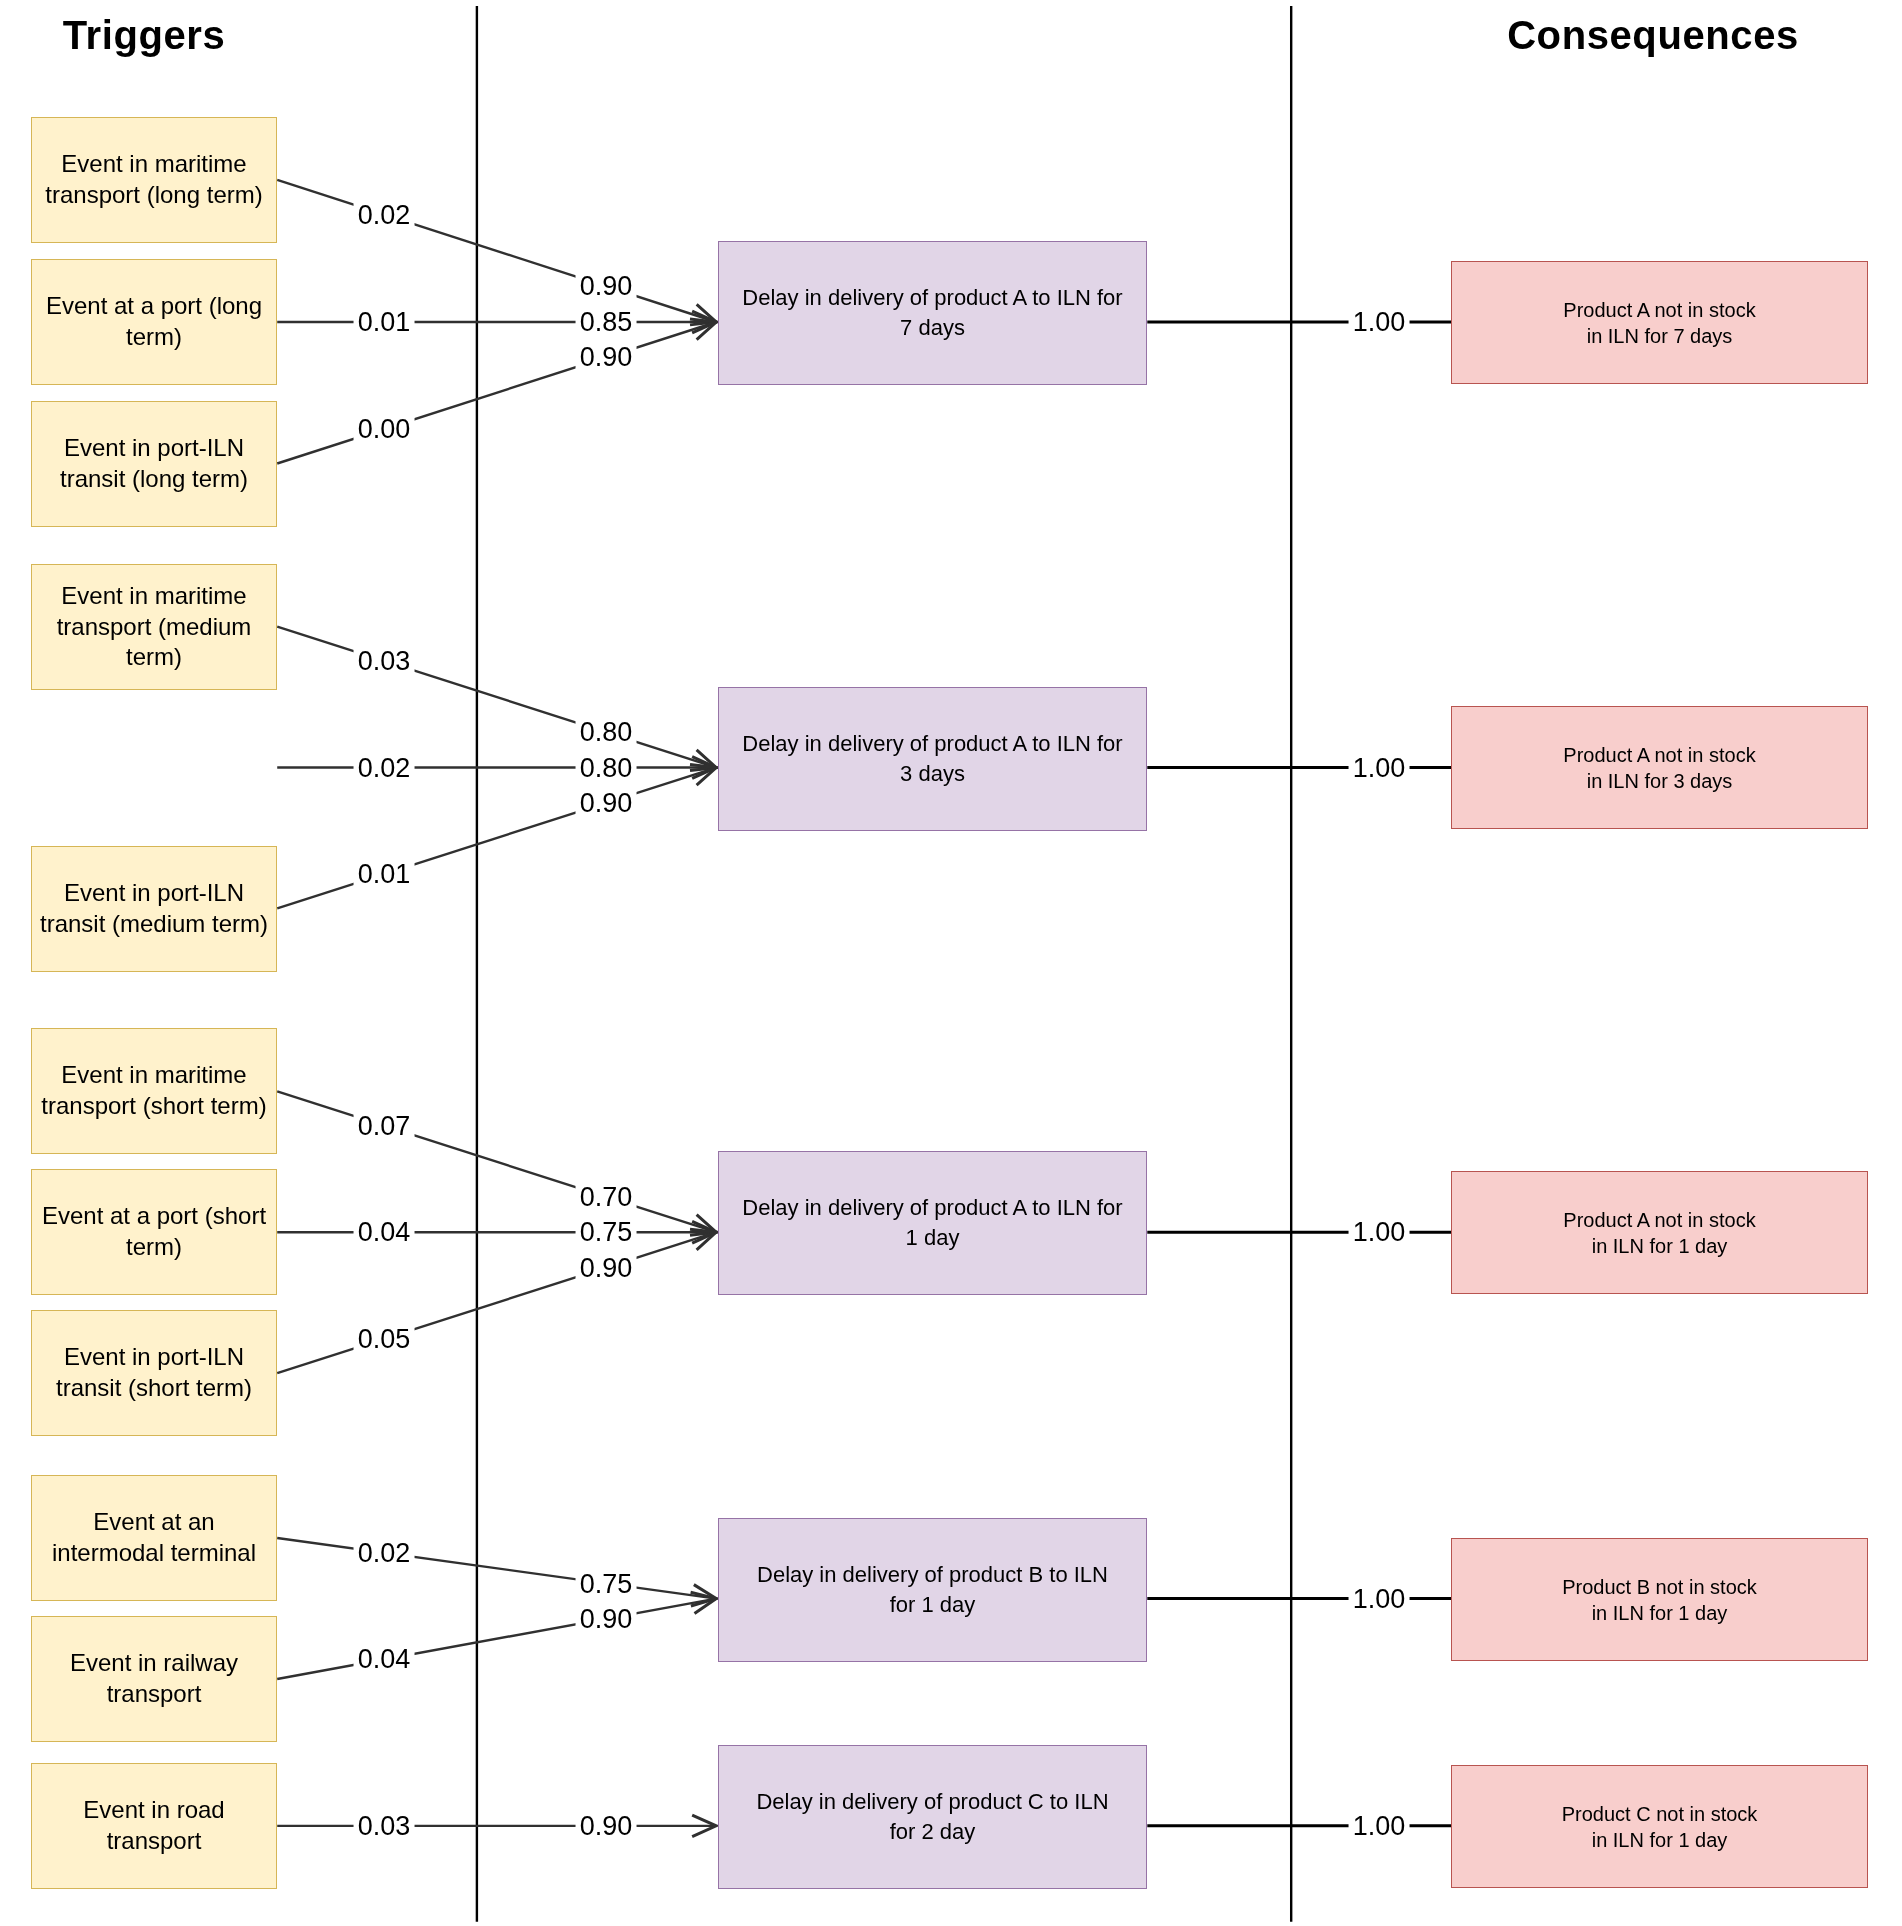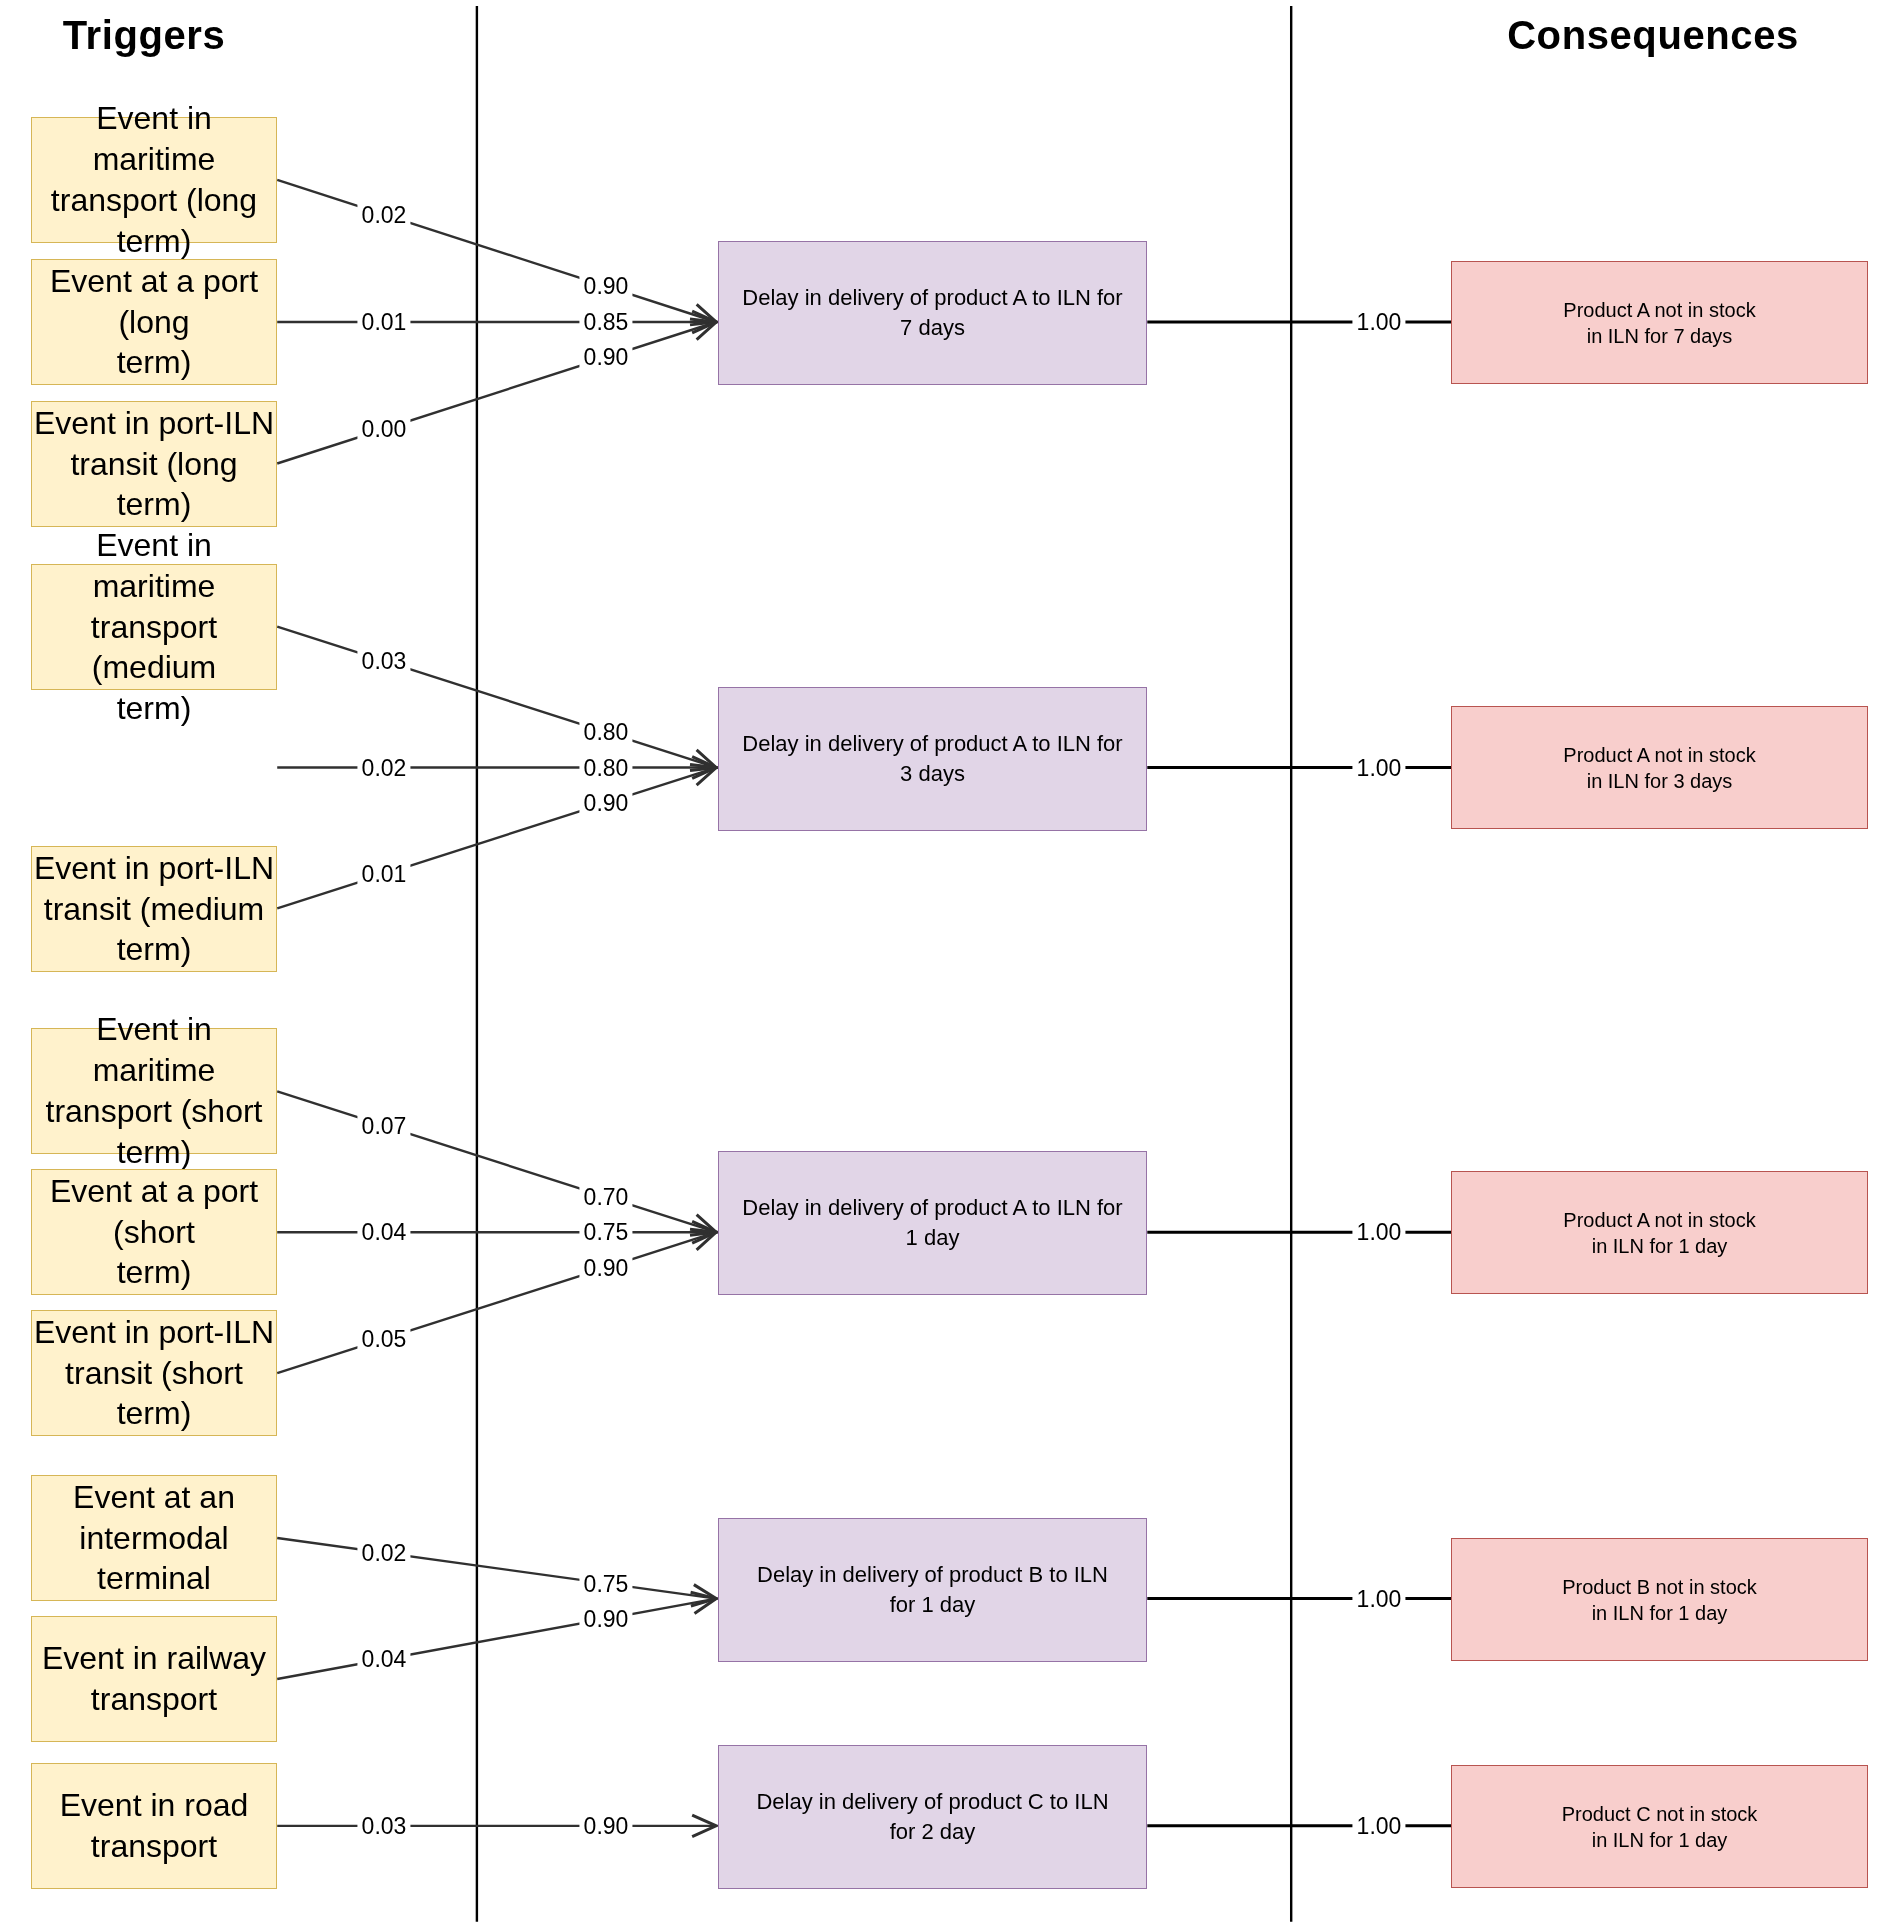--- a/index.html
+++ b/index.html
@@ -20,37 +20,37 @@
   }
   .node{
     position:absolute;
     display:flex;align-items:center;justify-content:center;
     text-align:center;white-space:pre-line;
     box-sizing:border-box;
   }
   .tbox{
     left:31px;width:246px;height:126px;
     background:#fff2cc;border:1.8px solid #d6b656;
-    font-size:32px;line-height:1.28;
+    font-size:24px;line-height:1.28;
   }
   .ebox{
     left:718px;width:429px;height:144px;
     background:#e1d5e7;border:1.8px solid #9673a6;
     font-size:22px;line-height:1.35;
   }
   .cbox{
     left:1451px;width:417px;height:123px;
     background:#f8cecc;border:1.8px solid #b85450;
     font-size:20px;line-height:1.3;
   }
   .plabel{
     position:absolute;
     transform:translate(-50%,-50%);
     background:#ffffff;
-    font-size:23px;line-height:1.05;
+    font-size:27px;line-height:1.05;
     padding:0.6px 4.2px;
     white-space:nowrap;
   }
 </style>
 </head>
 <body>
 
 <div class="canvas">
 
   <svg class="edges-svg" viewBox="0 0 3173 3212" xmlns="http://www.w3.org/2000/svg">

